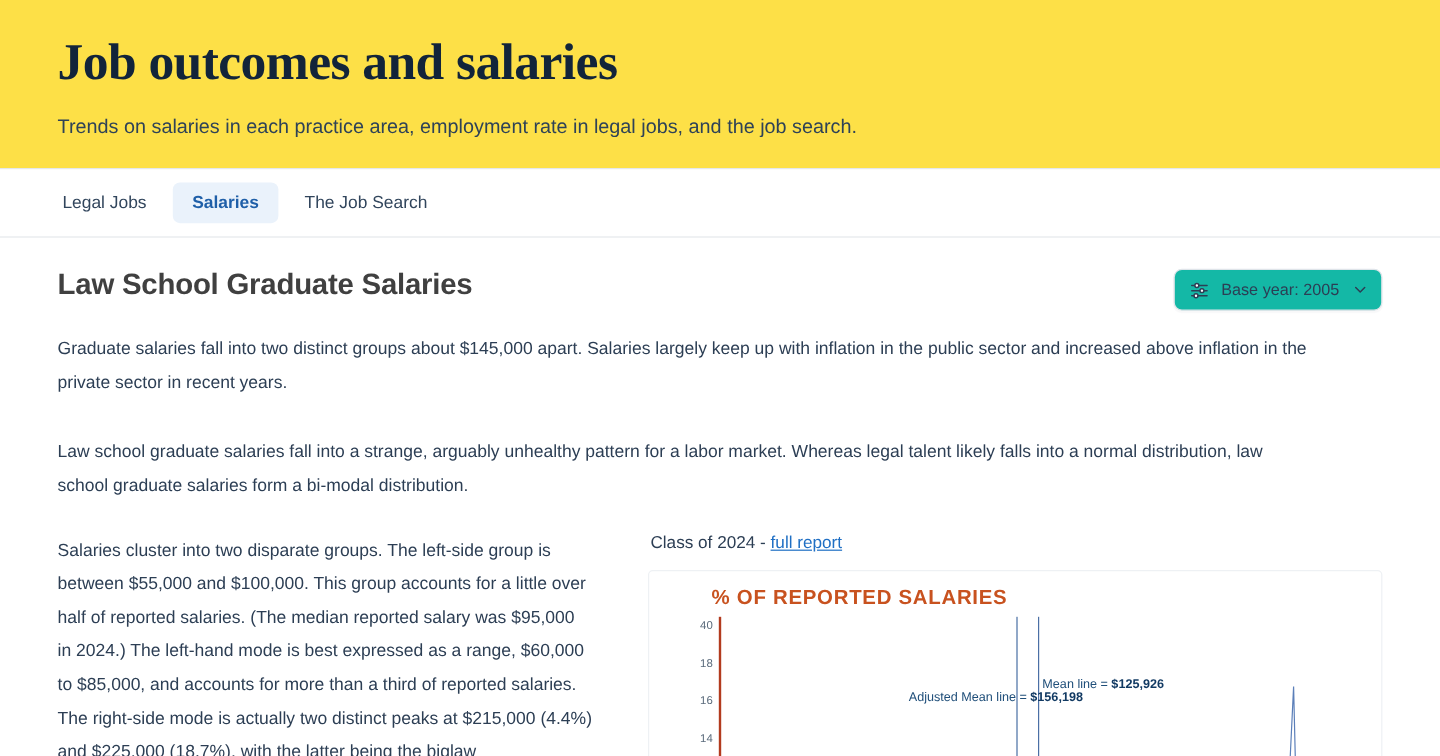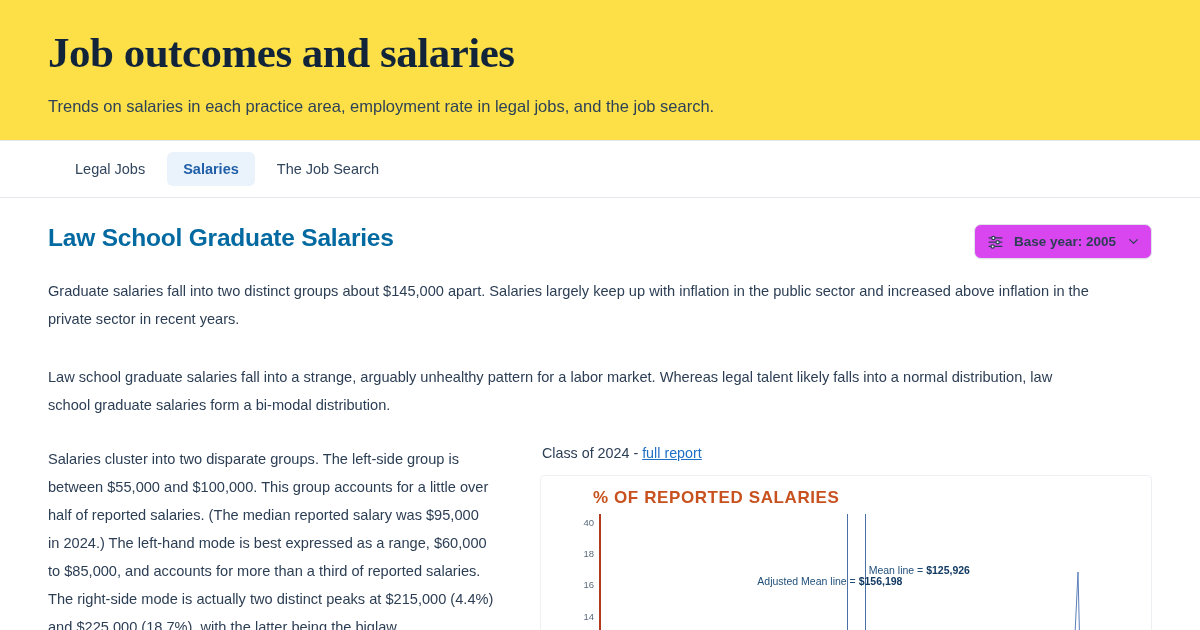--- a/index.html
+++ b/index.html
@@ -35,21 +35,21 @@
     font-weight: 400;
   }
 
   
   .tabbar {
     border-top: 1px solid #e4e8ec;
     border-bottom: 1px solid #e4e8ec;
     height: 58px;
     display: flex;
     align-items: center;
-    padding: 0 59px;
+    padding: 0 36px;
     gap: 6px;
     background: #ffffff;
   }
   .tab {
     font-size: 14.5px;
     color: #31455c;
     padding: 9px 16px;
     border-radius: 6px;
     cursor: pointer;
     white-space: nowrap;
@@ -69,39 +69,38 @@
     position: relative;
   }
   .section-head {
     display: flex;
     align-items: flex-start;
     justify-content: space-between;
   }
   .section-title {
     font-size: 24.5px;
     font-weight: bold;
-    color: #0369a1;
+    color: #404040;
     margin: 0;
     letter-spacing: -0.2px;
     font-family: "Liberation Sans", sans-serif;
   }
 
   
   .yearctl {
     display: flex;
     align-items: center;
     gap: 10px;
     border: 1px solid #dfe4e9;
     border-radius: 7px;
     padding: 8px 10px 8px 12px;
-    background: #d946ef;
+    background: #14b8a6;
     cursor: pointer;
     min-width: 166px;
     box-shadow: 0 1px 1px rgba(16,32,52,.03);
-    font-weight: bold;
   }
   .yearctl .label {
     font-size: 13.5px;
     color: #2c3e54;
     flex: 1;
     white-space: nowrap;
   }
   .sliders-icon { display:block; }
   .chev { display:block; }
 

